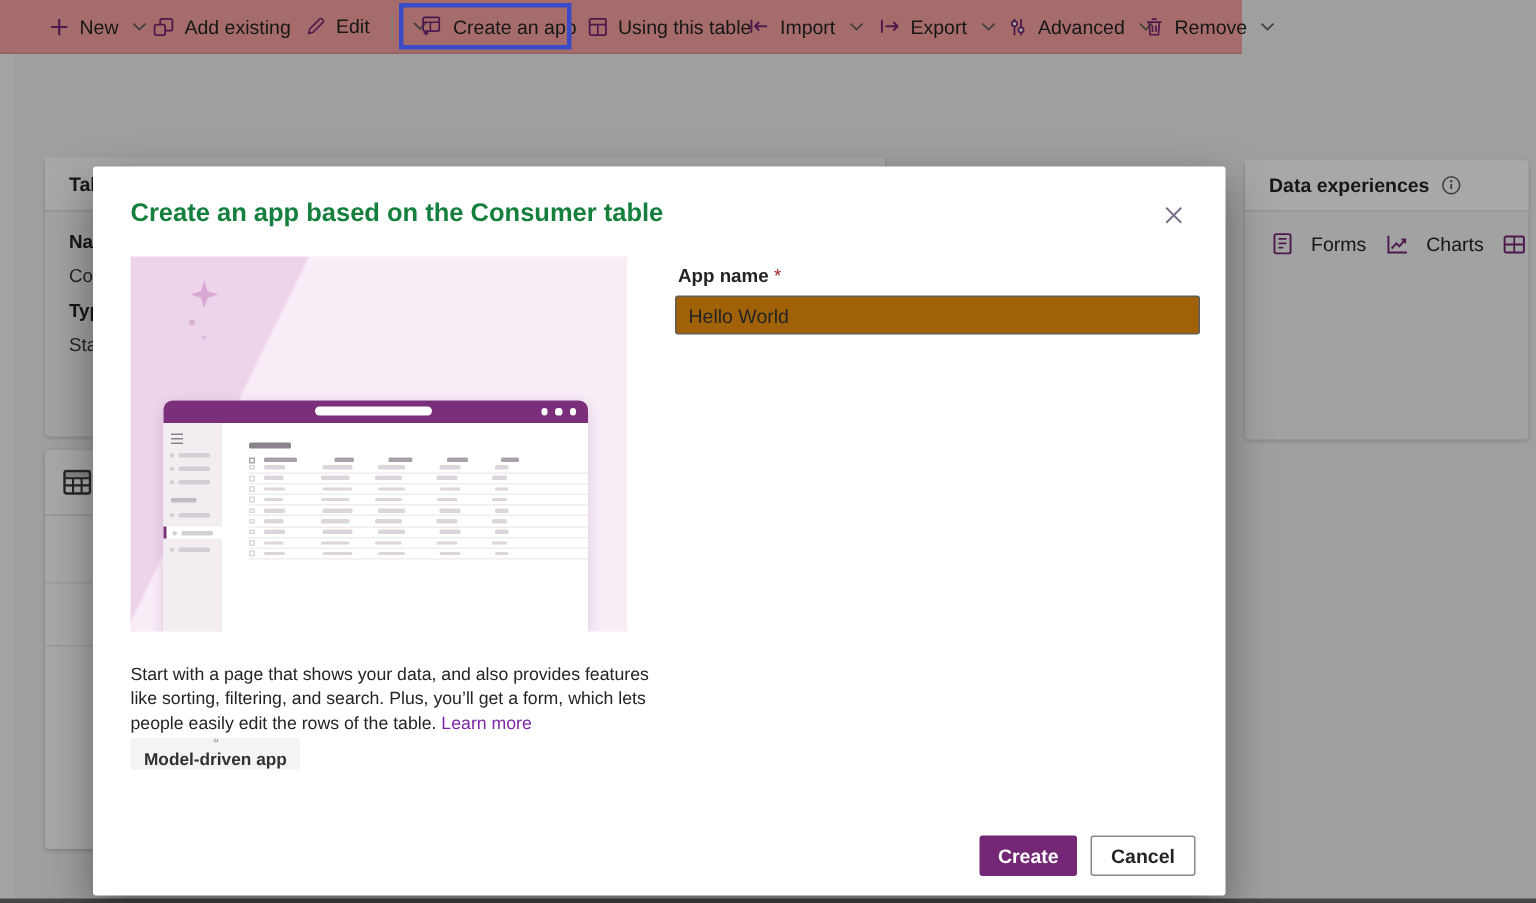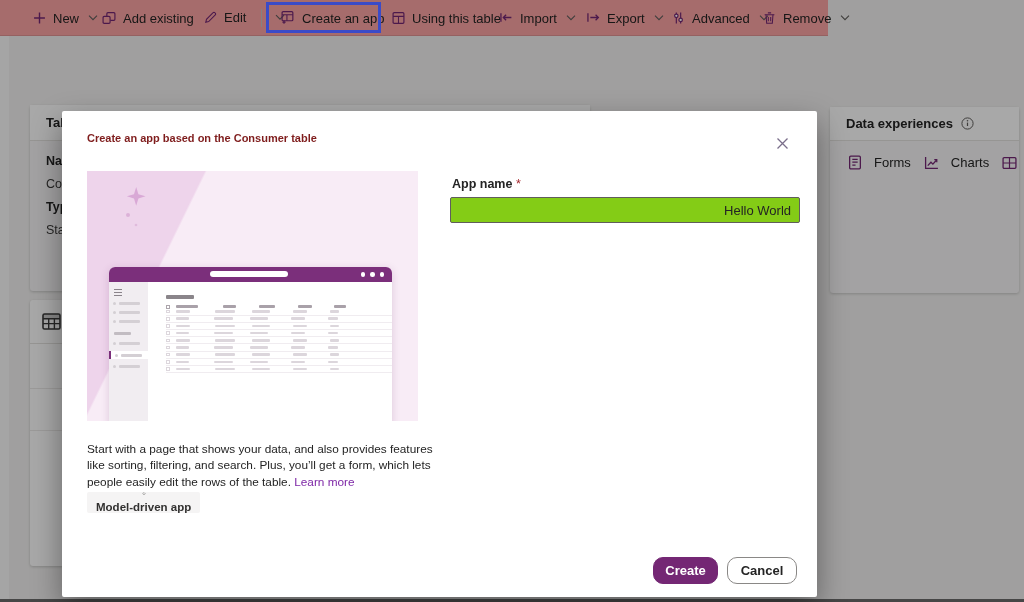--- a/index.html
+++ b/index.html
@@ -50,21 +50,21 @@
   
   .overlay { position:absolute; inset:0; background:rgba(0,0,0,0.34); z-index:5; }
 
   
   .annotation-box { position:absolute; left:266px; top:2px; width:115px; height:31px;
                     border:3px solid #3a4bc8; z-index:20; pointer-events:none; }
 
   
   .dialog { position:absolute; left:62px; top:111px; width:755px; height:486px; background:#ffffff;
             z-index:10; box-shadow:0 12px 30px rgba(0,0,0,.40); border-radius:2px; }
-  .dlg-title { position:absolute; left:25px; top:21px; font-size:11px; font-weight:700; color:#7f1d1d;text-align:center; }
+  .dlg-title { position:absolute; left:25px; top:21px; font-size:17px; font-weight:700; color:#15803d;text-align:center; }
   .dlg-close { position:absolute; right:25px; top:22px; width:20px; height:20px; display:flex;
                align-items:center; justify-content:center; cursor:pointer; }
 
   .illu { position:absolute; left:25px; top:60px; width:331px; height:250px; overflow:hidden;
           background:linear-gradient(116deg,#eed4eb 0%,#eed4eb 26%,#f8ecf6 26.5%,#f8ecf6 100%); }
   .sparkle { position:absolute; left:36px; top:14px; }
   .mock-browser { position:absolute; left:22px; top:96px; width:283px; height:160px; background:#ffffff;
                   border-radius:6px 6px 0 0; box-shadow:0 2px 8px rgba(101,38,101,.18); }
   .mb-titlebar { height:15px; background:#7b2f7b; border-radius:6px 6px 0 0; position:relative; }
   .mb-pill { position:absolute; left:101px; top:4px; width:78px; height:6px; border-radius:3px; background:#ffffff; }
@@ -84,31 +84,31 @@
   .mm-head .cb { width:4px; height:4px; border:1px solid #aca5ac; }
   .mm-head b { height:2.6px; background:#a9a1a9; border-radius:1px; }
   .mrow { display:flex; align-items:center; margin-left:18px; height:7.2px; border-bottom:1px solid #f0ecf0; }
   .mrow .mcb { width:3.5px; height:3.5px; border:1px solid #ddd7dd; }
   .mrow .mbar { height:2.6px; background:#dcd6dc; border-radius:1px; }
 
   .form-label { position:absolute; left:390px; top:66px; font-size:12.5px; font-weight:700; color:#242424; }
   .req { color:#a4262c; font-weight:400; }
   .app-name-input { position:absolute; left:388px; top:86px; width:350px; height:26px;
                     border:1px solid #605e5c; border-radius:2px; font-size:13px; color:#242424;
-                    padding:0 8px; font-family:inherit; background:#84cc16;text-align:right; }
+                    padding:0 8px; font-family:inherit; background:#a16207; }
 
   .dlg-desc { position:absolute; left:25px; top:330px; width:356px; font-size:11.8px; line-height:1.38;
               color:#242424; }
   .learn-more { color:#7d26a6; cursor:pointer; }
 
   .badge { position:absolute; left:25px; top:381px; height:21px; display:inline-flex; align-items:center;
            gap:6px; padding:0 9px; background:#f5f4f4; border-radius:2px; font-size:11.5px;
            font-weight:700; color:#323130;flex-direction:column; }
 
-  .btn { position:absolute; top:446px; height:27px; border-radius:10px; font-size:13px; font-weight:700;
+  .btn { position:absolute; top:446px; height:27px; border-radius:2px; font-size:13px; font-weight:700;
          font-family:inherit; cursor:pointer; display:flex; align-items:center; justify-content:center; }
   .btn-create { left:591px; width:65px; background:#742774; color:#ffffff; border:1px solid #742774; }
   .btn-cancel { left:665px; width:70px; background:#ffffff; color:#242424; border:1px solid #8a8886; }
 </style>
 </head>
 <body>
 
 <div class="screen">
 
   <div class="bg-layer">

